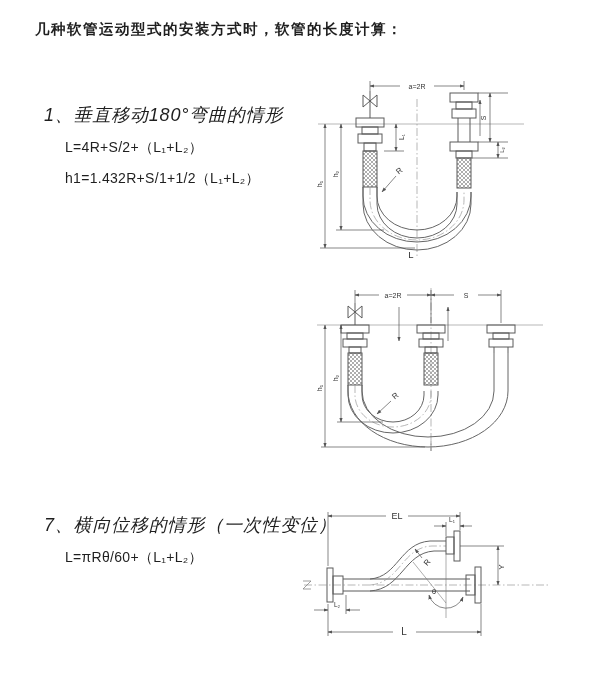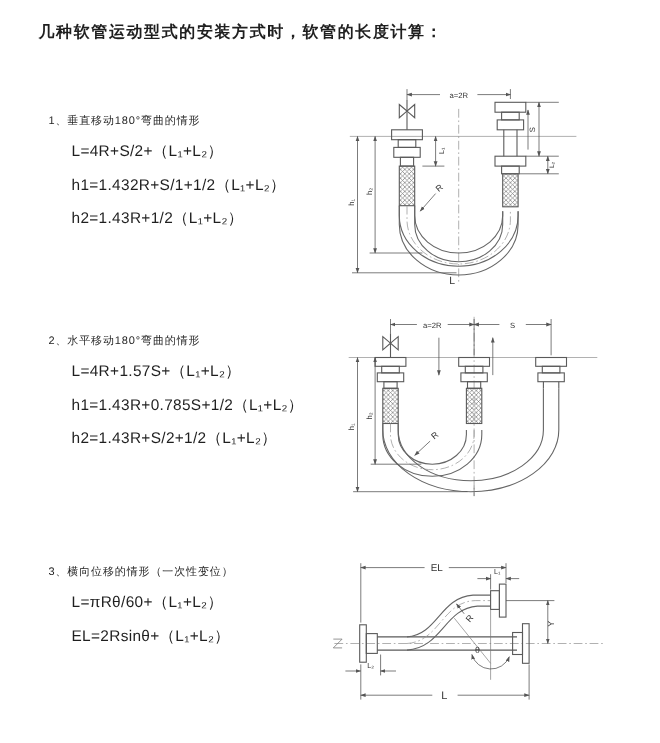--- a/index.html
+++ b/index.html
@@ -1,55 +1,47 @@
 <!DOCTYPE html>
 <html><head>
 <meta charset="utf-8">
 <style>
   html,body{margin:0;padding:0;background:#ffffff;}
   .page{position:relative;width:600px;height:675px;background:#fff;overflow:hidden;
         font-family:"Liberation Sans","DejaVu Sans",sans-serif;color:#222;}
   .title{position:absolute;left:35px;top:20px;font-size:14.5px;font-weight:700;
          letter-spacing:1.5px;color:#1f1f1f;}
   .sec{position:absolute;left:44px;}
-  .sec-heading{font-size:10px;color:#1f1f1f;letter-spacing:0.8px;margin-bottom:5px;}
+  .sec-heading{font-size:18px;color:#1f1f1f;letter-spacing:0.8px;margin-bottom:5px;font-style:italic;}
   .formula{font-size:14px;color:#1f1f1f;padding-left:21px;line-height:30.5px;
            letter-spacing:0.3px;white-space:nowrap;}
   #sec1{top:103px;} #sec2{top:303px;} #sec3{top:513px;}
   svg.diag{position:absolute;overflow:visible;}
   #d1{left:312px;top:74px;}
   #d2{left:313px;top:283px;}
   #d3{left:298px;top:500px;}
   svg text{font-family:"Liberation Sans","DejaVu Sans",sans-serif;fill:#333;}
 </style>
 </head>
 <body>
 
 <div class="page">
 
   <div class="title">几种软管运动型式的安装方式时，软管的长度计算：</div>
 
   <div class="sec" id="sec1">
     <div class="sec-heading">1、垂直移动180°弯曲的情形</div>
     <div class="formula">L=4R+S/2+（L₁+L₂）</div>
     <div class="formula">h1=1.432R+S/1+1/2（L₁+L₂）</div>
-    <div class="formula">h2=1.43R+1/2（L₁+L₂）</div>
   </div>
 
-  <div class="sec" id="sec2">
-    <div class="sec-heading">2、水平移动180°弯曲的情形</div>
-    <div class="formula">L=4R+1.57S+（L₁+L₂）</div>
-    <div class="formula">h1=1.43R+0.785S+1/2（L₁+L₂）</div>
-    <div class="formula">h2=1.43R+S/2+1/2（L₁+L₂）</div>
-  </div>
 
   <div class="sec" id="sec3">
-    <div class="sec-heading">3、横向位移的情形（一次性变位）</div>
+    <div class="sec-heading">7、横向位移的情形（一次性变位）</div>
     <div class="formula">L=πRθ/60+（L₁+L₂）</div>
-    <div class="formula">EL=2Rsinθ+（L₁+L₂）</div>
   </div>
 
   <svg id="d1" class="diag" width="285" height="188" viewBox="0 0 285 188">
     <defs>
       <marker id="arr" viewBox="0 0 10 10" markerWidth="7" markerHeight="7" refX="9" refY="5" orient="auto-start-reverse">
         <path d="M0,1.5 L10,5 L0,8.5 z" fill="#555"></path>
       </marker>
       <pattern id="braid" width="4" height="4" patternUnits="userSpaceOnUse">
         <path d="M0,4 L4,0 M0,0 L4,4" stroke="#777" stroke-width="0.6"></path>
       </pattern>

